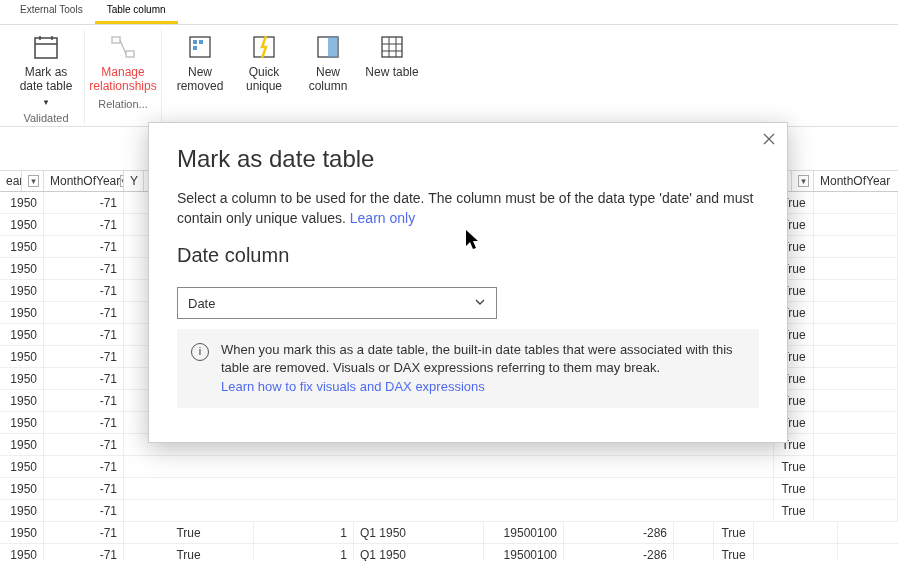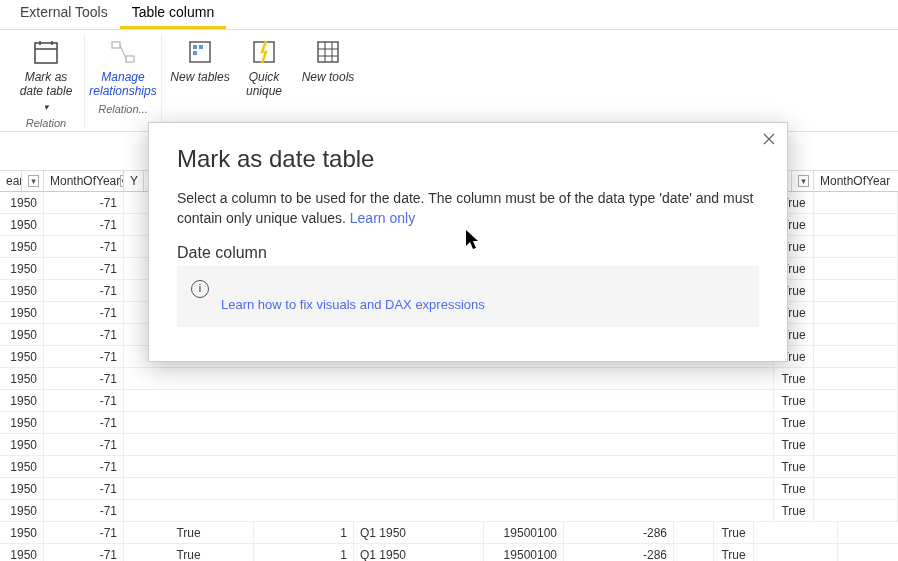--- a/index.html
+++ b/index.html
@@ -1,48 +1,48 @@
 <!DOCTYPE html>
 <html><head>
 <meta charset="utf-8">
 <style>
   * { box-sizing: border-box; margin: 0; padding: 0; }
   body { font-family: "Segoe UI", Arial, sans-serif; font-size: 13px; background: #fff; color: #333; width: 898px; height: 561px; overflow: hidden; position: relative; }
 
   
   .tabs { display: flex; border-bottom: 1px solid #ddd; padding-left: 8px; }
-  .tab { padding: 4px 12px 6px; font-size: 14px; color: #444; cursor:pointer;}
+  .tab { padding: 4px 12px 6px; font-size: 10px; color: #444; cursor:pointer;}
   .tab.active { border-bottom: 3px solid #f2c811; color:#000; }
 
   
-  .ribbon { display: flex; gap: 0; border-bottom: 1px solid #e1e1e1; padding: 4px 8px 2px; font-style: italic; }
+  .ribbon { display: flex; gap: 0; border-bottom: 1px solid #e1e1e1; padding: 4px 8px 2px; }
   .ribbon-group { display:flex; flex-direction:column; align-items:center; padding: 0 8px; border-right:1px solid #eee; }
   .ribbon-group:last-child { border-right:none;}
   .ribbon-items { display:flex; gap:4px;}
   .ribbon-btn { display:flex; flex-direction:column; align-items:center; width:60px; padding:2px 0; text-align:center; font-size:12px; line-height:1.2; color:#333; cursor:pointer;}
-  .ribbon-btn.disabled { color:#1d4ed8; }
+  .ribbon-btn.disabled { color:#ef4444; }
   .ribbon-icon { width:32px; height:32px; margin-bottom:2px; display:flex; align-items:center; justify-content:center; }
   .grp-label { font-size:11px; color:#666; margin-top:2px; }
   .grid-header { position:absolute; top:170px; left:0; right:0; height:22px; display:flex; background:#fff; border-top:1px solid #ddd; border-bottom:1px solid #ccc; }
   .col-head { display:flex; align-items:center; justify-content:space-between; padding:0 4px 0 6px; border-right:1px solid #ddd; font-size:12px; background:#fff; white-space:nowrap; overflow:hidden;}
   .col-head .drop { width:12px; height:12px; border:1px solid #aaa; display:flex; align-items:center; justify-content:center; font-size:9px; color:#555; cursor:pointer;}
   .grid-body { position:absolute; top:192px; left:0; right:0; bottom:0; }
   .row { display:flex; height:22px; border-bottom:1px solid #eee; }
   .cell { border-right:1px solid #eee; padding:2px 6px; font-size:12px; display:flex; align-items:center; white-space:nowrap; overflow:hidden; }
   .cell.r { justify-content:flex-end; }
   .cell.c { justify-content:center; }
 
   
   .dialog { position:absolute; left:148px; top:122px; width:640px; background:#fff; box-shadow: 0 6px 24px rgba(0,0,0,0.25); border:1px solid #ccc; z-index:10;}
   .dialog-close { position:absolute; right:8px; top:6px; width:20px; height:20px; display:flex; align-items:center; justify-content:center; color:#666; cursor:pointer; font-size:14px;}
   .dialog-body { padding: 22px 28px 16px; }
   .dialog-title { font-size:24px; font-weight:400; color:#333; margin-bottom:16px;}
   .dialog-text { font-size:14px; color:#333; line-height:1.4; margin-bottom:16px;}
   .dialog-text a, .note a { color:#4f6bed; text-decoration:none; cursor:pointer;}
-  .label { font-size:16px; color:#333; margin-bottom:4px;}
+  .label { font-size:20px; color:#333; margin-bottom:20px;}
   .select { width:320px; height:32px; border:1px solid #888; display:flex; align-items:center; justify-content:space-between; padding:0 10px; font-size:13px; cursor:pointer; margin-bottom:10px;}
   .validated { display:flex; align-items:center; gap:10px; border-top:1px solid #ccc; border-bottom:1px solid #ccc; padding:6px 4px; font-size:13px; margin-bottom:8px;}
   .note { display:flex; gap:12px; background:#f5f5f5; padding:12px 14px; font-size:13px; line-height:1.4; color:#333; margin-bottom:18px;}
   .info-icon { width:18px; height:18px; border:1.4px solid #555; border-radius:50%; display:flex; align-items:center; justify-content:center; font-size:11px; flex-shrink:0; margin-top:2px;}
   .buttons { display:flex; gap:10px; justify-content:flex-end; }
   .btn { min-width:62px; height:28px; padding:0 14px; border:1px solid #aaa; background:#fff; font-size:13px; cursor:pointer; }
   .btn.primary { background:#f2c811; border-color:#f2c811; color:#222; }
 
   .cursor { position:absolute; left:466px; top:230px; z-index:20; font-size:18px; pointer-events:none;}
 </style>
@@ -62,21 +62,21 @@
           <svg width="28" height="28" viewBox="0 0 28 28">
               <rect x="3" y="5" width="22" height="20" fill="none" stroke="#444" stroke-width="1.5"></rect>
               <line x1="3" y1="11" x2="25" y2="11" stroke="#444" stroke-width="1.5"></line>
               <line x1="8" y1="3" x2="8" y2="7" stroke="#444" stroke-width="1.5"></line>
               <line x1="20" y1="3" x2="20" y2="7" stroke="#444" stroke-width="1.5"></line>
             </svg>
         </span>
         <span><span>Mark as date table</span> <span style="font-size:9px">▾</span></span>
       </div>
     </div>
-    <div class="grp-label">Relation</div>
+    <div class="grp-label">Validated</div>
   </div>
   <div class="ribbon-group">
     <div class="ribbon-items">
       <div class="ribbon-btn disabled">
         <span class="ribbon-icon">
           <svg width="28" height="28" viewBox="0 0 28 28">
               <rect x="3" y="4" width="8" height="6" fill="none" stroke="#bbb" stroke-width="1.3"></rect>
               <rect x="17" y="18" width="8" height="6" fill="none" stroke="#bbb" stroke-width="1.3"></rect>
               <path d="M11 7 L17 21" stroke="#bbb" stroke-width="1.3"></path>
             </svg>
@@ -90,42 +90,51 @@
     <div class="ribbon-items">
       <div class="ribbon-btn">
         <span class="ribbon-icon">
           <svg width="28" height="28" viewBox="0 0 28 28">
               <rect x="4" y="4" width="20" height="20" fill="none" stroke="#444" stroke-width="1.3"></rect>
               <rect x="7" y="7" width="4" height="4" fill="#5a9bd5"></rect>
               <rect x="13" y="7" width="4" height="4" fill="#5a9bd5"></rect>
               <rect x="7" y="13" width="4" height="4" fill="#5a9bd5"></rect>
             </svg>
         </span>
-        <span>New tables</span>
+        <span>New removed</span>
       </div>
       <div class="ribbon-btn">
         <span class="ribbon-icon">
           <svg width="28" height="28" viewBox="0 0 28 28">
               <rect x="4" y="4" width="20" height="20" fill="none" stroke="#444" stroke-width="1.3"></rect>
               <path d="M16 3 L12 14 L16 14 L12 25" stroke="#f2c811" stroke-width="2.5" fill="none"></path>
             </svg>
         </span>
         <span>Quick unique</span>
+      </div>
+      <div class="ribbon-btn">
+        <span class="ribbon-icon">
+          <svg width="28" height="28" viewBox="0 0 28 28">
+              <rect x="4" y="4" width="20" height="20" fill="none" stroke="#444" stroke-width="1.3"></rect>
+              <rect x="14" y="4" width="10" height="20" fill="#5a9bd5" opacity="0.7"></rect>
+            </svg>
+        </span>
+        <span>New column</span>
       </div>
       <div class="ribbon-btn">
         <span class="ribbon-icon">
           <svg width="28" height="28" viewBox="0 0 28 28">
               <rect x="4" y="4" width="20" height="20" fill="none" stroke="#444" stroke-width="1.3"></rect>
               <line x1="4" y1="11" x2="24" y2="11" stroke="#444"></line>
               <line x1="4" y1="18" x2="24" y2="18" stroke="#444"></line>
               <line x1="11" y1="4" x2="11" y2="24" stroke="#444"></line>
               <line x1="18" y1="4" x2="18" y2="24" stroke="#444"></line>
             </svg>
         </span>
-        <span>New tools</span>
+        <span>New table</span>
       </div>
     </div>
     <div class="grp-label">&nbsp;</div>
   </div>
 </div>
 
 <div class="grid-header">
   <div class="col-head" style="width:22px">
       <span>ear</span>
     </div>
@@ -285,24 +294,30 @@
     <svg width="12" height="12" viewBox="0 0 12 12">
         <path d="M1 1 L11 11 M11 1 L1 11" stroke="#666" stroke-width="1.3"></path>
       </svg>
   </div>
   <div class="dialog-body">
     <div class="dialog-title">Mark as date table</div>
     <div class="dialog-text">
       <span>Select a column to be used for the date. The column must be of the data type 'date' and must contain only unique values. </span><a>Learn only</a>
     </div>
     <div class="label">Date column</div>
+    <div class="select">
+      <span>Date</span>
+      <span><svg width="12" height="12" viewBox="0 0 12 12">
+            <path d="M2 4 L6 8 L10 4" fill="none" stroke="#444" stroke-width="1.4"></path>
+          </svg></span>
+    </div>
     <div class="note">
       <div class="info-icon">i</div>
       <div>
-        <br>
+        <span>When you mark this as a date table, the built-in date tables that were associated with this table are removed. Visuals or DAX expressions referring to them may break.</span><br>
         <a>Learn how to fix visuals and DAX expressions</a>
       </div>
     </div>
   </div>
 </div>
 
 <div class="cursor">
   <svg width="16" height="20" viewBox="0 0 16 20">
       <path d="M0 0 L0 16 L4 12 L7 19 L10 18 L7 11 L12 11 Z" fill="#000"></path>
     </svg>

